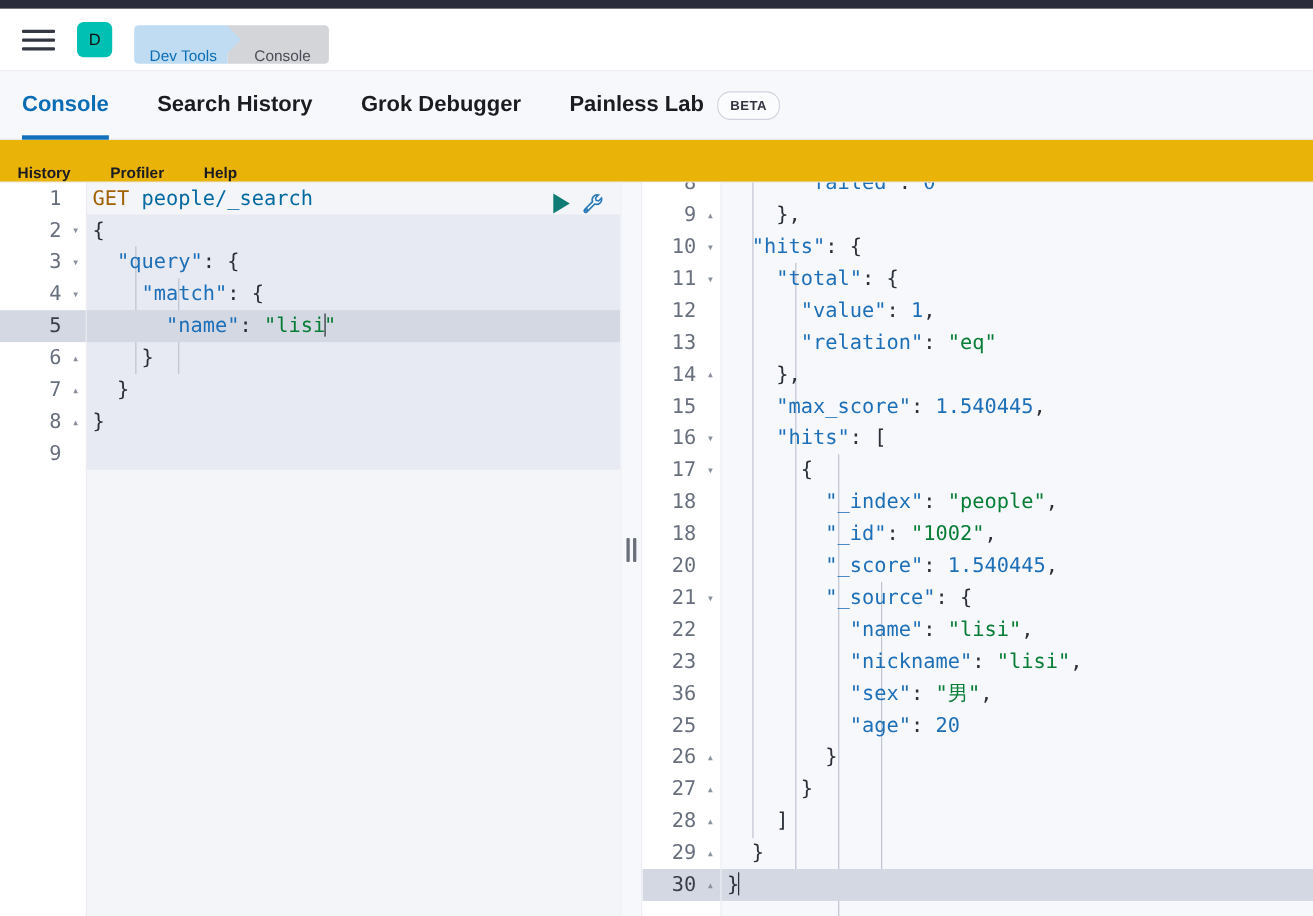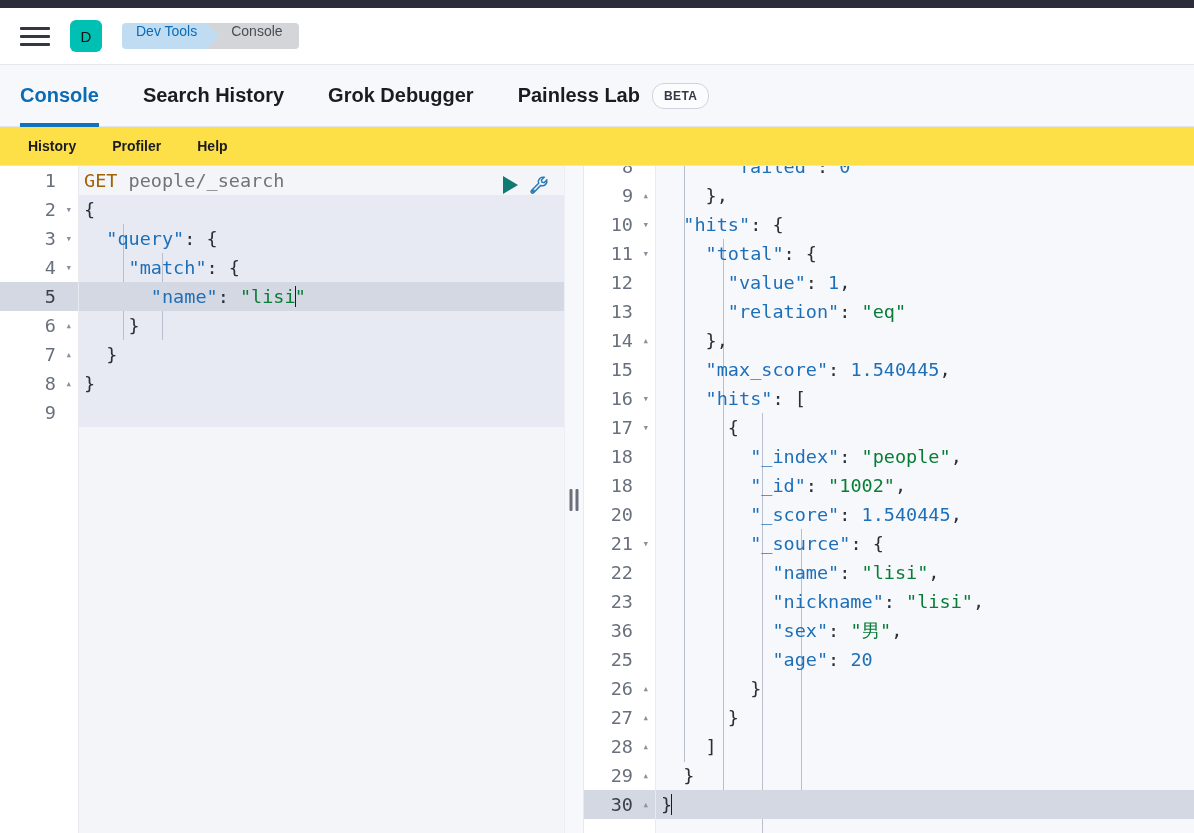--- a/index.html
+++ b/index.html
@@ -48,23 +48,23 @@
     background: #00bfb3; border-radius: 6px;
     display: flex; align-items: center; justify-content: center;
     font-size: 15px; color: #111; font-weight: 400;
     font-family: "Liberation Sans", sans-serif;
   }
   .breadcrumbs {
     margin-left: 20px;
     display: flex; align-items: stretch; height: 26px;
   }
   .crumb {
-    display: flex; align-items: flex-start;
+    display: flex; align-items: flex-end;
     font-size: 14px;
-    height: 26px;
+    height: 35px;
     position: relative;
     padding: 0 16px 0 14px;
   }
   .crumb-first {
     background: #bfdcf3;
     color: #0a6cb5;
     border-radius: 4px 0 0 4px;
     padding-right: 10px;
   }
   .crumb-first:after {
@@ -121,23 +121,23 @@
     border: 1px solid #cfd3dd;
     border-radius: 12px;
     font-size: 12px; font-weight: bold; letter-spacing: .4px;
     color: #343741;
     background: #fbfcfe;
   }
 
   
   .subbar {
     height: 39px;
-    background: #fde047;
-    display: flex; align-items: center;
-    padding: 0 28px;
+    background: #eab308;
+    display: flex; align-items: flex-end;
+    padding: 0 16px;
     box-sizing: border-box;
     border-bottom: 1px solid #e2e5ee;
   }
   .subbar-item {
     font-size: 14px; font-weight: bold; color: #1a1c21;
     margin-right: 36px; cursor: pointer;
   }
 
   
   .editors {
@@ -215,21 +215,21 @@
   }
 
   
   .iguide {
     position: absolute; top: 0; bottom: 0;
     width: 1px; background: #b9bfcc;
   }
 
   
   .t-method { color: #a16207; }
-  .t-url    { color: #737373; }
+  .t-url    { color: #0369a1; }
   .t-key    { color: #1d6fb8; }
   .t-str    { color: #077d35; }
   .t-num    { color: #1d6fb8; }
   .t-punct  { color: #2a2f38; }
 
   
   .actions {
     position: absolute; top: 8px; right: 14px;
     display: flex; align-items: center; gap: 10px;
     z-index: 5;

